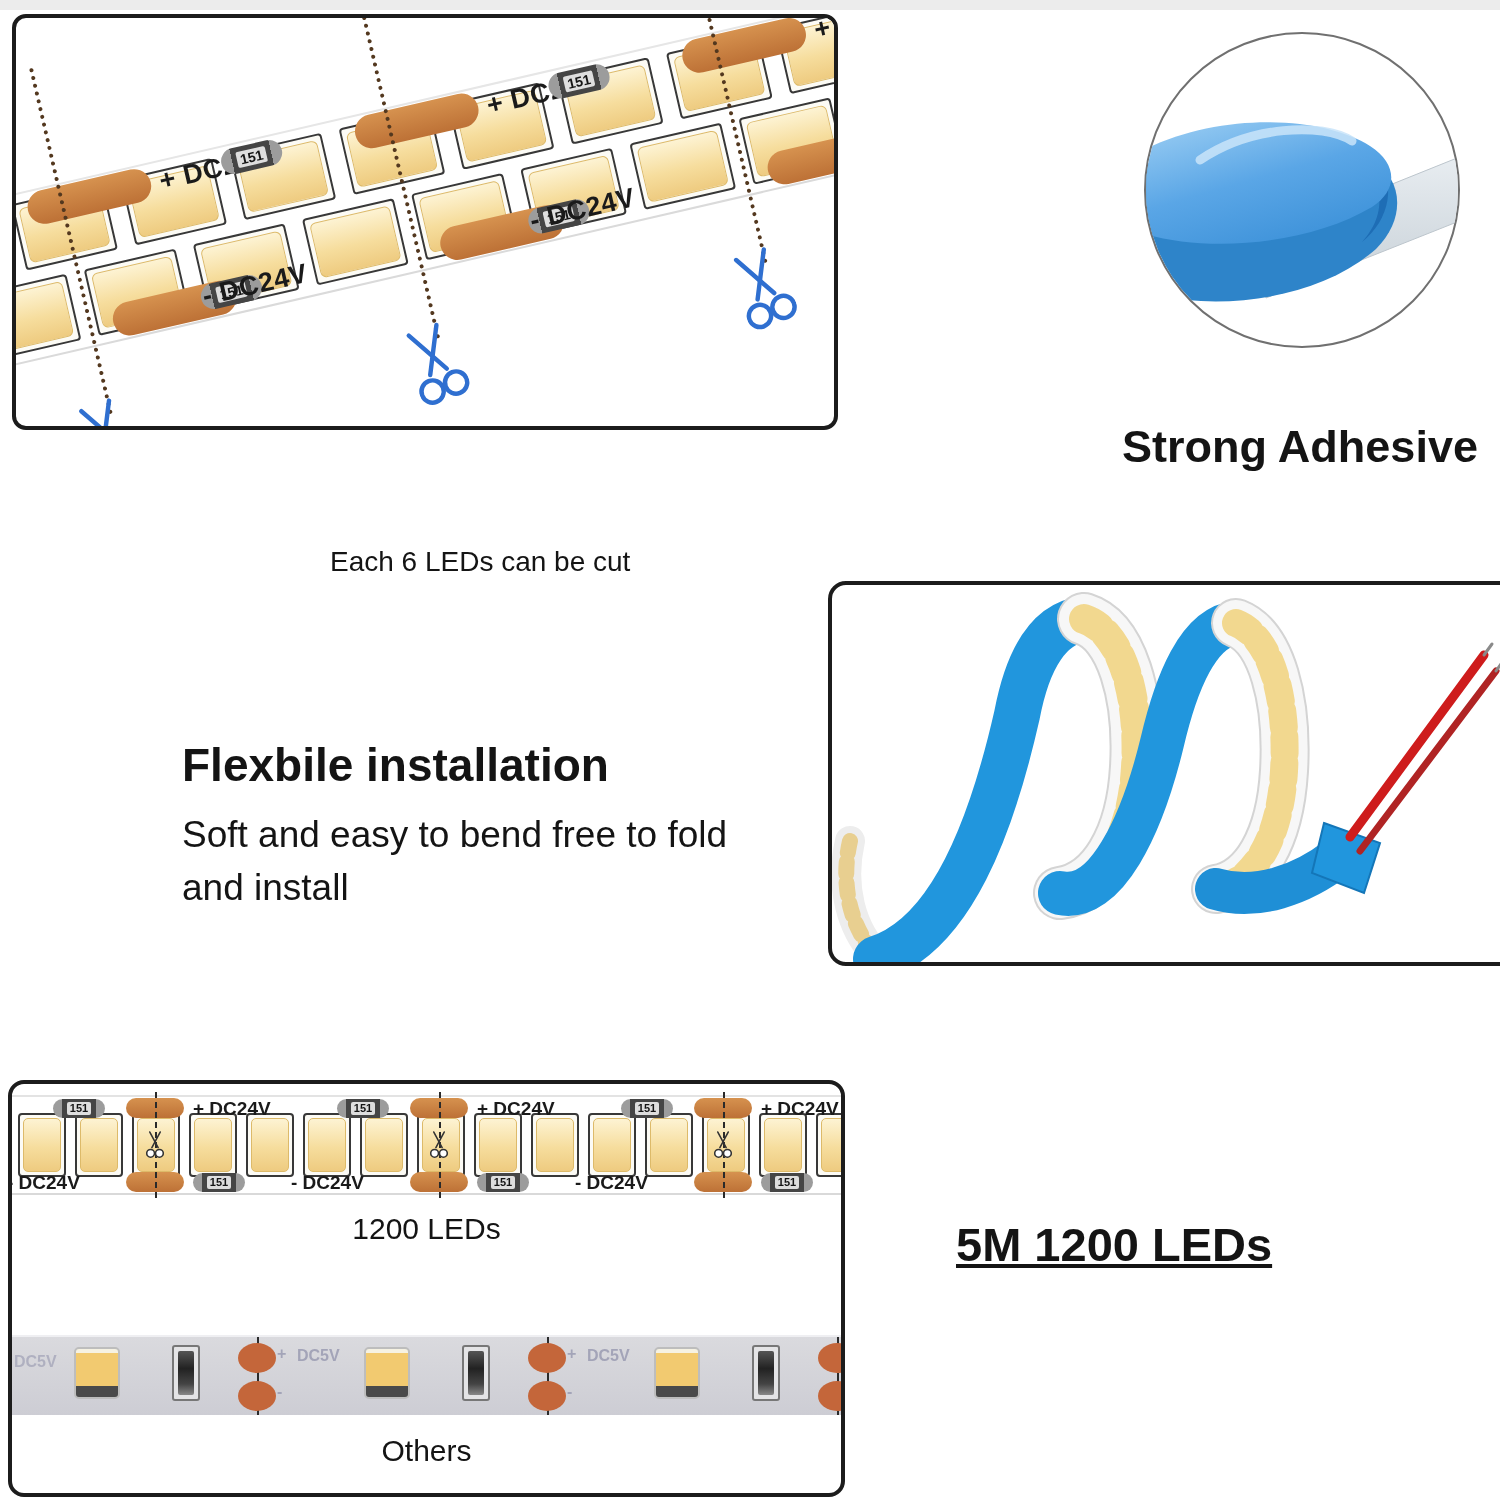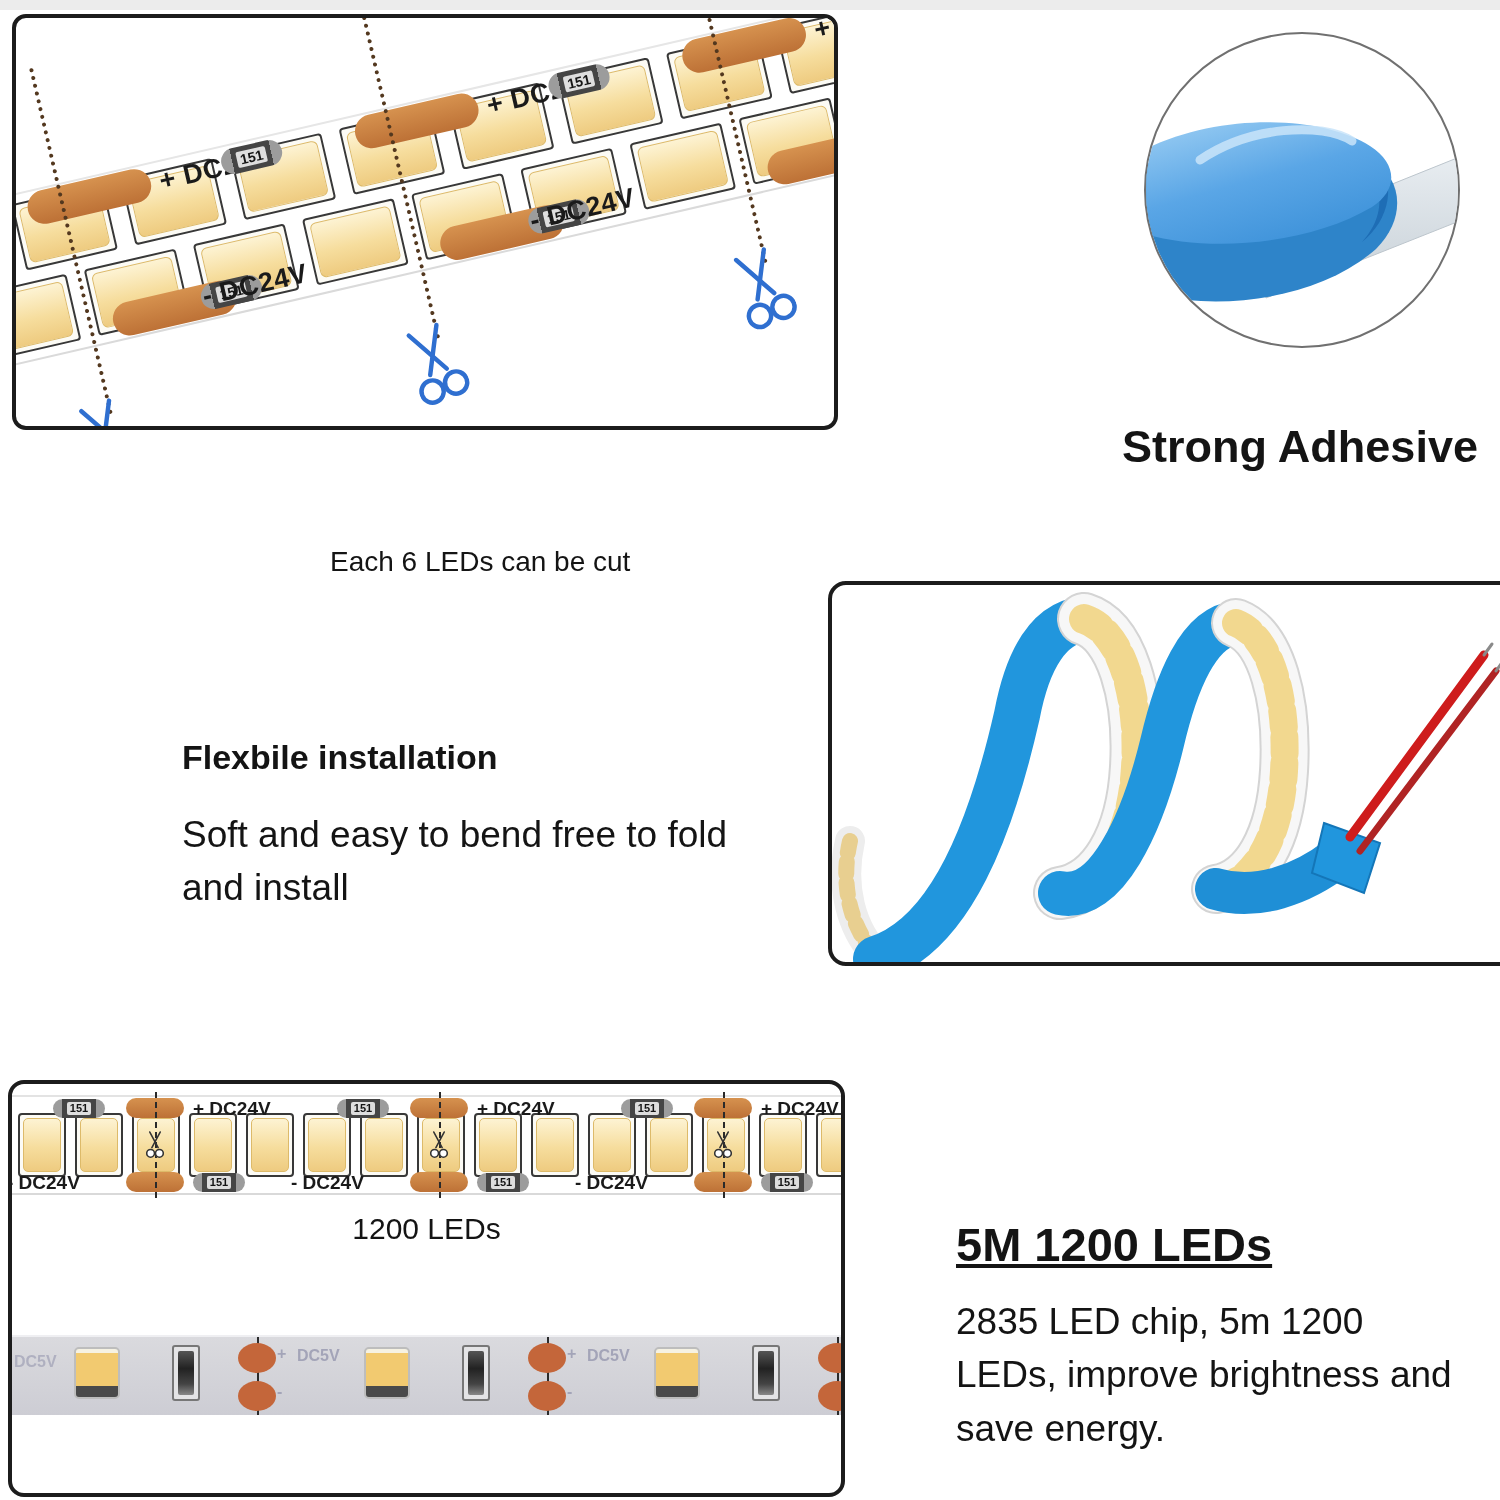--- a/index.html
+++ b/index.html
@@ -12,21 +12,21 @@
   .panel-cut{left:12px;top:14px;width:826px;height:416px;border-radius:14px;overflow:hidden;}
   .panel-coil{left:828px;top:581px;width:690px;height:385px;border-radius:18px 0 0 18px;overflow:hidden;}
   .panel-cmp{left:8px;top:1080px;width:837px;height:417px;border-radius:16px;overflow:hidden;}
 
   
   .h-bold{position:absolute;font-weight:700;white-space:nowrap;}
   .copy{position:absolute;font-weight:400;}
   .cut-title{left:330px;top:444px;font-size:46px;}
   .cut-sub{left:330px;top:518px;font-size:28px;white-space:nowrap;}
   .adh-caption{left:1095px;top:384px;width:410px;text-align:center;font-size:45px;}
-  .flex-title{left:182px;top:694px;font-size:34px;margin-top:44px;}
+  .flex-title{left:182px;top:694px;font-size:46px;margin-top:44px;}
   .flex-body{left:182px;top:772px;width:600px;font-size:37px;line-height:1.42;}
   .info-title{left:956px;top:1178px;font-size:47px;text-decoration:underline;}
   .info-body{left:956px;top:1258px;width:500px;font-size:37px;line-height:1.44;}
   .cmp-label{position:absolute;width:100%;text-align:center;font-weight:400;font-size:30px;}
   .cmp-label-dense{top:128px;}
   .cmp-label-others{top:350px;}
 
   
   .dstrip{position:absolute;left:-126px;top:204px;width:1260px;height:164px;background:#fff;
           border-top:2px solid #e6e6e6;border-bottom:2px solid #dadada;
@@ -361,17 +361,17 @@
         <div class="olab" style="left: 575px; top: 10px;">DC5V</div>
         <div class="olab" style="left: 555px; top: 46px;">-</div>
         <div class="oled" style="left: 642px; top: 10px;"></div>
         <div class="ores" style="left: 740px; top: 8px;">
           <i></i>
         </div>
         <div class="ocut" style="left: 825px;"></div>
         <div class="odot" style="left: 806px; top: 6px;"></div>
         <div class="odot" style="left: 806px; top: 44px;"></div>
       </div>
+    <div class="cmp-label cmp-label-others">Others</div>
   </section>
 
   <h2 class="h-bold info-title">5M 1200 LEDs</h2>
-  <p class="copy info-body">2835 LED chip, 5m 1200 LEDs, improve brightness and save energy.</p>
 </div>
 
 </body></html>

